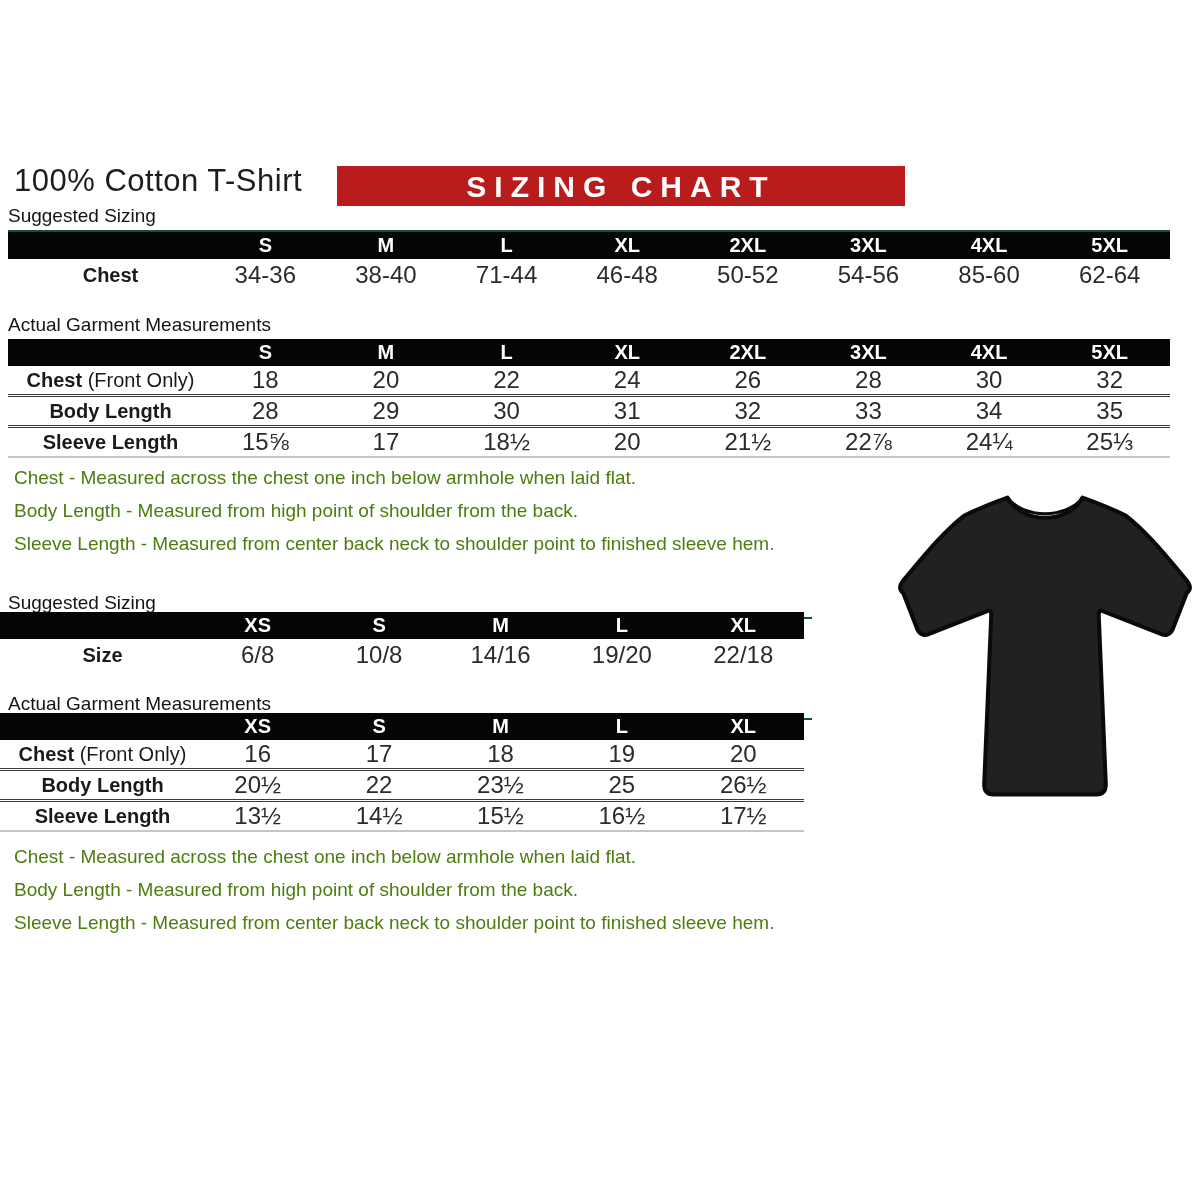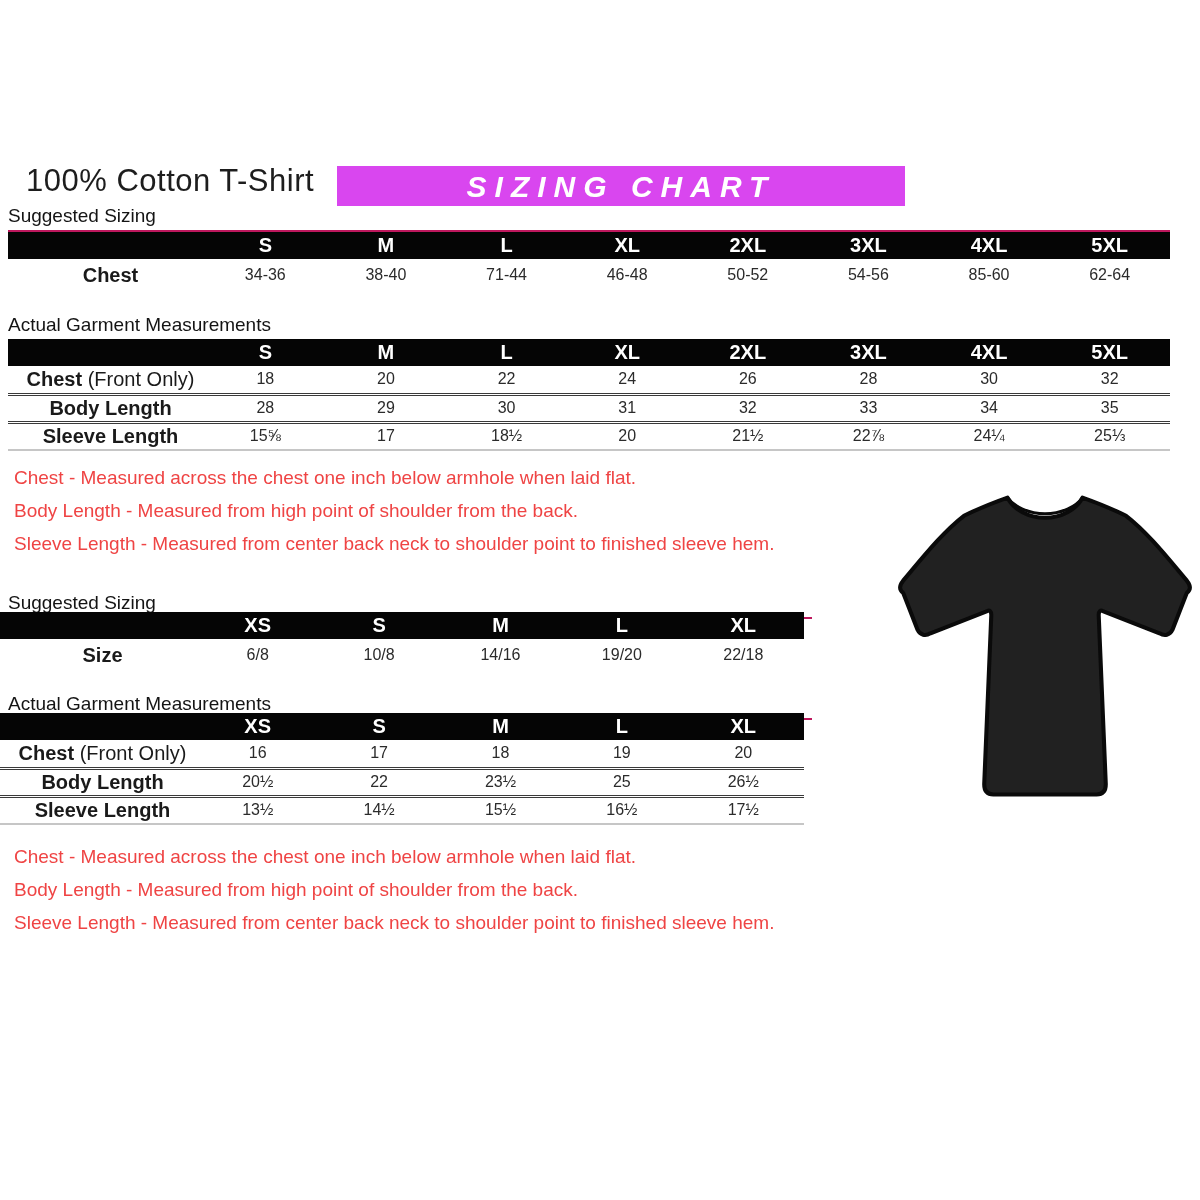--- a/index.html
+++ b/index.html
@@ -1,42 +1,42 @@
 <!DOCTYPE html>
 <html><head>
 <meta charset="utf-8">
 <style>
   html,body{margin:0;padding:0;background:#ffffff;}
   body{font-family:"Liberation Sans","DejaVu Sans",sans-serif;color:#1a1a1a;}
   .canvas{position:relative;width:1200px;height:1200px;background:#fff;overflow:hidden;}
 
-  .page-title{position:absolute;left:14px;top:163px;font-size:31px;font-weight:400;letter-spacing:0.5px;color:#1d1d1d;white-space:nowrap;margin-left:12px;}
-  .banner{position:absolute;left:337px;top:166px;width:568px;height:40px;background:#d946ef;color:#fff;
-          font-weight:700;font-size:30px;letter-spacing:8px;text-align:center;line-height:41px;font-style:italic;}
-
-  .tbl-label{position:absolute;font-size:19px;color:#141414;border-bottom:2px solid #be185d;padding-bottom:3px;}
+  .page-title{position:absolute;left:14px;top:163px;font-size:31px;font-weight:400;letter-spacing:0.5px;color:#1d1d1d;white-space:nowrap;}
+  .banner{position:absolute;left:337px;top:166px;width:568px;height:40px;background:#b91c1c;color:#fff;
+          font-weight:700;font-size:30px;letter-spacing:8px;text-align:center;line-height:41px;}
+
+  .tbl-label{position:absolute;font-size:19px;color:#141414;border-bottom:2px solid #14532d;padding-bottom:3px;}
   .lbl-adult{width:1162px;left:8px;}
   .lbl-youth{width:804px;left:8px;}
 
   table{border-collapse:collapse;table-layout:fixed;position:absolute;}
   .tbl-adult{left:8px;width:1162px;}
   .tbl-youth{left:0;width:804px;}
   thead th{background:#050505;color:#fff;font-weight:700;font-size:20px;height:27px;text-align:center;padding:0;}
   thead th.lbl{width:197px;}
   tbody th.lbl{text-align:center;font-weight:400;font-size:20px;padding:0 0 0 8px;white-space:nowrap;}
   tbody th.lbl b{font-weight:700;}
-  tbody td{text-align:center;font-size:16px;color:#2b2b2b;padding:0;}
+  tbody td{text-align:center;font-size:24px;color:#2b2b2b;padding:0;}
   .suggested tbody tr{height:32px;}
   .measure tbody tr{height:28px;}
   .measure tbody tr:not(:first-child) td,
   .measure tbody tr:not(:first-child) th{border-top:3px double #3a3a3a;}
   .measure{border-bottom:2px solid #c6c6c6;}
 
   .section-title{position:absolute;left:4px;font-size:29px;font-weight:700;color:#111;white-space:nowrap;}
-  .notes{position:absolute;left:14px;font-size:19px;color:#ef4444;line-height:33px;}
+  .notes{position:absolute;left:14px;font-size:19px;color:#4d7c0f;line-height:33px;}
   .note-line{white-space:nowrap;}
 
   .tee{position:absolute;left:893px;top:475px;width:304px;height:340px;}
 </style>
 </head>
 <body>
 
 <div class="canvas">
 
   <div class="page-title">100% Cotton T-Shirt</div>

